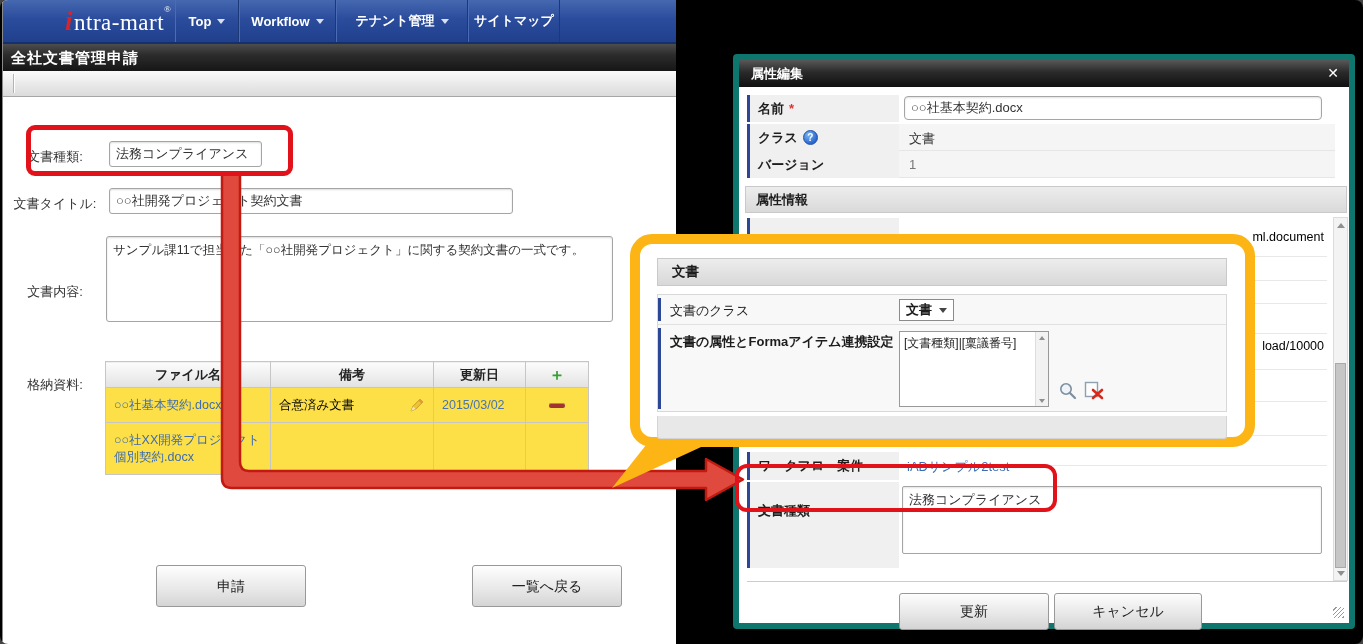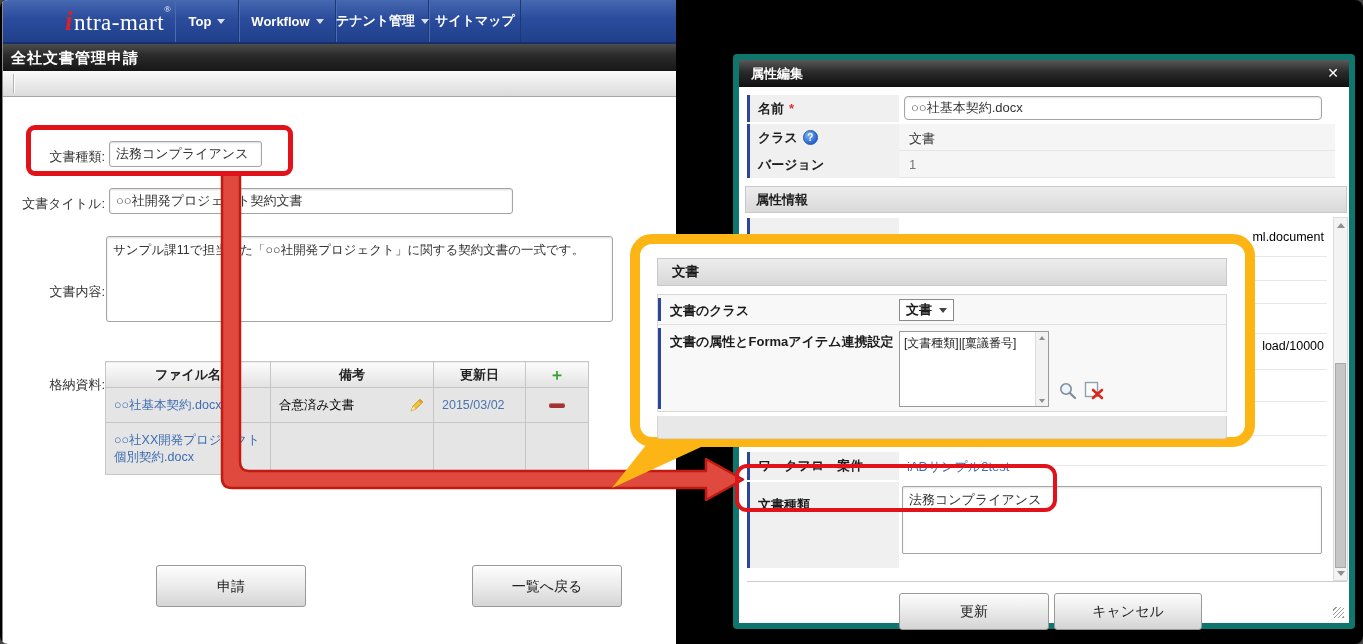--- a/index.html
+++ b/index.html
@@ -7,34 +7,34 @@
 .screen{position:relative;width:1363px;height:644px;background:#000;border-radius:8px;overflow:hidden}
 
 
 .left-panel{position:absolute;left:2px;top:0;width:674px;height:644px;background:#fff;border-left:1px solid #8a8a8a}
 .navbar{position:absolute;left:0;top:0;right:0;height:44px;background:linear-gradient(#4668b0,#2b4c9c 45%,#20408c);border-bottom:2px solid #15306d}
 .logo{position:absolute;left:62px;top:6px;font-family:"Liberation Serif","DejaVu Serif",serif;font-size:23px;color:#fff;letter-spacing:.5px;white-space:nowrap}
 .logo-i{color:#d8232a;font-style:italic;font-weight:bold;font-size:27px;margin-right:1px}
 .logo-reg{font-size:9px;vertical-align:top;position:relative;top:-2px}
 .menu{position:absolute;left:172px;top:0;height:42px;display:flex}
 .menu-item{height:100%;display:flex;align-items:center;justify-content:center;gap:6px;color:#fff;font-size:13px;font-weight:bold;border-left:1px solid #4b6cb4;border-right:1px solid #1b3877;cursor:pointer;white-space:nowrap}
-.menu-item.m1{width:64px}.menu-item.m2{width:97px}.menu-item.m3{width:93px}.menu-item.m4{width:88px}.menu-item.m5{width:92px;border-right:1px solid #1b3877}
+.menu-item.m1{width:64px}.menu-item.m2{width:97px}.menu-item.m3{width:132px}.menu-item.m4{width:88px}.menu-item.m5{width:92px;border-right:1px solid #1b3877}
 .caret-down{width:0;height:0;border-left:4px solid transparent;border-right:4px solid transparent;border-top:5px solid #d9e0f3}
 .page-titlebar{position:absolute;left:0;top:44px;right:0;height:27px;background:linear-gradient(#4d4d4d,#2c2c2c 40%,#161616);color:#fff;font-size:15px;font-weight:bold;line-height:27px;padding-left:8px;letter-spacing:1px}
 .toolbar-strip{position:absolute;left:0;top:71px;right:0;height:26px;background:linear-gradient(#fafafa,#dbdbdb);border-bottom:1px solid #a6a6a6}
 .strip-divider{position:absolute;left:10px;top:3px;bottom:3px;width:1px;background:#b3b3b3;box-shadow:1px 0 0 #fff}
 
-.fld-label{position:absolute;left:2px;width:100px;text-align:right;font-size:13px;color:#333}
+.fld-label{position:absolute;left:2px;width:100px;text-align:center;font-size:13px;color:#333}
 #lbl-doctype{top:148px}#lbl-doctitle{top:195px}#lbl-doccontent{top:283px}#lbl-attach{top:376px}
 .text-input{position:absolute;border:1px solid #a5a5a5;border-radius:3px;background:#fff;box-shadow:inset 0 1px 2px rgba(0,0,0,.14);font-size:13px;color:#333;padding:0 6px;font-family:inherit}
 #inp-doctype{left:106px;top:141px;width:153px;height:26px}
 #inp-doctitle{left:106px;top:188px;width:404px;height:26px}
 #txt-doccontent{left:103px;top:236px;width:507px;height:86px;padding:4px 6px;font-size:12.5px;line-height:1.55;resize:none}
 
-#attach-table{position:absolute;left:102px;top:361px;border-collapse:collapse;background:#e5e5e5}
+#attach-table{position:absolute;left:102px;top:361px;border-collapse:collapse;background:#fde047}
 #attach-table th,#attach-table td{border:1px solid #c6c6c6}
 #attach-table th{background:linear-gradient(#fcfcfc,#e2e2e2);font-size:13px;color:#222;height:26px;padding:0 4px;text-align:center}
 #attach-table td{font-size:12.5px;padding:3px 8px;vertical-align:middle}
 .c-file{width:165px}.c-note{width:163px}.c-date{width:92px}.c-act{width:63px}
 .file-link{color:#3e6cb0;cursor:pointer;line-height:1.35}
 .note-flex{display:flex;align-items:center;justify-content:space-between;gap:4px}
 .date-txt{color:#4a74ad}
 .plus-icon{color:#2fa12f;font-weight:bold;font-size:16px;cursor:pointer;display:block;text-align:center;line-height:1}
 .minus-icon{width:16px;height:5px;background:#a23333;border-radius:2px;margin:0 auto;box-shadow:inset 0 1px 0 rgba(255,255,255,.35);cursor:pointer}
 tr.r1 td,tr.r2 td{height:35px}
@@ -69,21 +69,21 @@
 .frag{position:absolute;left:435px;width:150px;text-align:right;font-size:12.5px;color:#000000}
 #frag1{top:170px}#frag2{top:279px}
 .dlg-scrollbar{position:absolute;left:594px;top:157px;width:15px;height:364px;background:#f3f3f3;border:1px solid #dcdcdc}
 .sb-arrow{position:absolute;left:0;right:0;height:14px;display:flex;align-items:center;justify-content:center;cursor:pointer}
 .sb-up{top:0}.sb-down{bottom:0}
 .tri-up{width:0;height:0;border-left:4px solid transparent;border-right:4px solid transparent;border-bottom:5px solid #8f8f8f}
 .tri-dn{width:0;height:0;border-left:4px solid transparent;border-right:4px solid transparent;border-top:5px solid #8f8f8f}
 .sb-thumb{position:absolute;left:1px;right:1px;top:145px;height:205px;background:#c6c6c6;border:1px solid #a9a9a9;cursor:pointer}
 #row-workflow-label{left:8px;top:392px;width:152px;height:28px}
 #val-workflow{left:168px;top:398px;color:#3e6cb0;cursor:pointer}
-#row-doctype-label{left:8px;top:422px;width:152px;height:86px;align-items:flex-start;padding-top:14px}
+#row-doctype-label{left:8px;top:422px;width:152px;height:86px;align-items:flex-start;padding-top:20px}
 #txt-dlg-doctype{left:163px;top:426px;width:420px;height:68px;padding:3px 6px;font-size:13px;resize:none;line-height:1.5;border-radius:2px}
 #dlg-sep{position:absolute;left:8px;top:521px;width:600px;height:1px;background:#ccc}
 .dlg-btn{position:absolute;top:533px;height:37px;background:linear-gradient(#fdfdfd,#e8e8e8 55%,#d4d4d4);border:1px solid #999;border-radius:3px;font-size:14px;color:#222;text-align:center;line-height:35px;cursor:pointer;font-family:inherit}
 #btn-update{left:160px;width:150px}
 #btn-cancel{left:315px;width:148px}
 #resize-handle{position:absolute;right:5px;bottom:5px;width:11px;height:11px;background:repeating-linear-gradient(135deg,transparent 0 2px,#9a9a9a 2px 3px);cursor:nwse-resize}
 
 
 #arrow-svg{position:absolute;left:0;top:0;z-index:5;pointer-events:none}
 #tail-svg{position:absolute;left:0;top:0;z-index:6;pointer-events:none}
@@ -91,21 +91,21 @@
 #redbox-form{left:26px;top:125px;width:267px;height:51px}
 #redbox-dialog{left:735px;top:464px;width:322px;height:48px;border-width:4px;border-radius:12px}
 
 
 #callout{position:absolute;left:630px;top:234px;width:625px;height:213px;background:#fff;border:10px solid #fcb514;border-radius:22px;z-index:7}
 #co-header{position:absolute;left:17px;top:14px;width:570px;height:28px;background:linear-gradient(#ededed,#d8d8d8);border:1px solid #c9c9c9;font-weight:bold;font-size:13.5px;color:#1d1d1d;display:flex;align-items:center;padding-left:14px}
 #co-rows{position:absolute;left:17px;top:50px;width:570px;height:118px;background:#f8f8f8;border:1px solid #d8d8d8}
 .co-row{position:relative}
 .co-row .blue-bar{position:absolute;left:0;top:3px;bottom:3px;width:3px;background:#2d4797}
 #co-row1{height:30px;border-bottom:1px solid #e0e0e0}
-#co-row1 .co-label{position:absolute;left:12px;top:7px;font-weight:bold;font-size:13px;color:#1d1d1d}
+#co-row1 .co-label{position:absolute;left:12px;top:7px;font-weight:normal;font-size:13px;color:#1d1d1d}
 .co-select{position:absolute;left:241px;top:4px;height:22px;border:1px solid #8b8b8b;background:#fff;display:flex;align-items:center;gap:7px;padding:0 6px;font-size:13px;font-weight:bold;color:#1d1d1d;cursor:pointer}
 .sel-caret{width:0;height:0;border-left:4px solid transparent;border-right:4px solid transparent;border-top:5px solid #444}
 #co-row2{height:87px}
 #co-row2 .co-label{position:absolute;left:12px;top:8px;font-weight:bold;font-size:13px;color:#1d1d1d}
 .fake-textarea{position:absolute;left:241px;top:6px;width:150px;height:76px;background:#fff;border:1px solid #999;font-size:12px;color:#222;cursor:text}
 .fake-textarea .ta-text{position:absolute;left:4px;top:3px;right:16px;line-height:1.4}
 .ta-scroll{position:absolute;right:0;top:0;bottom:0;width:13px;background:#f2f2f2;border-left:1px solid #ddd}
 .ta-scroll .sb-arrow{height:11px}
 .ta-scroll .tri-up{border-left-width:3px;border-right-width:3px;border-bottom-width:4px}
 .ta-scroll .tri-dn{border-left-width:3px;border-right-width:3px;border-top-width:4px}

